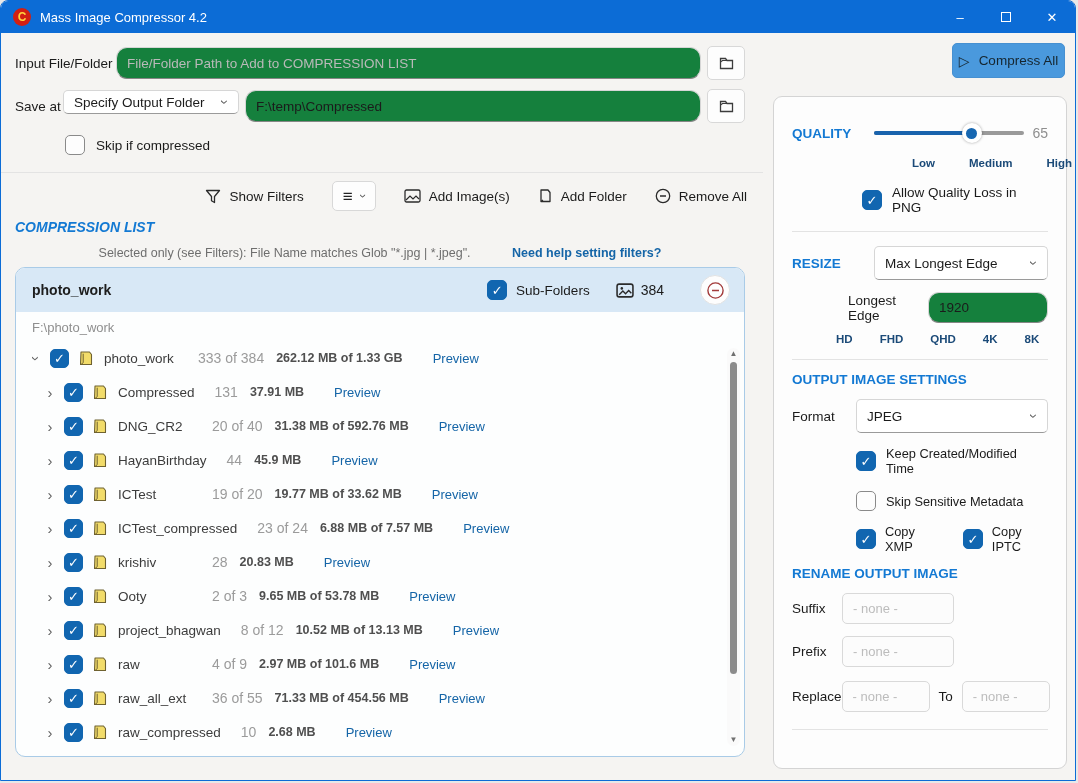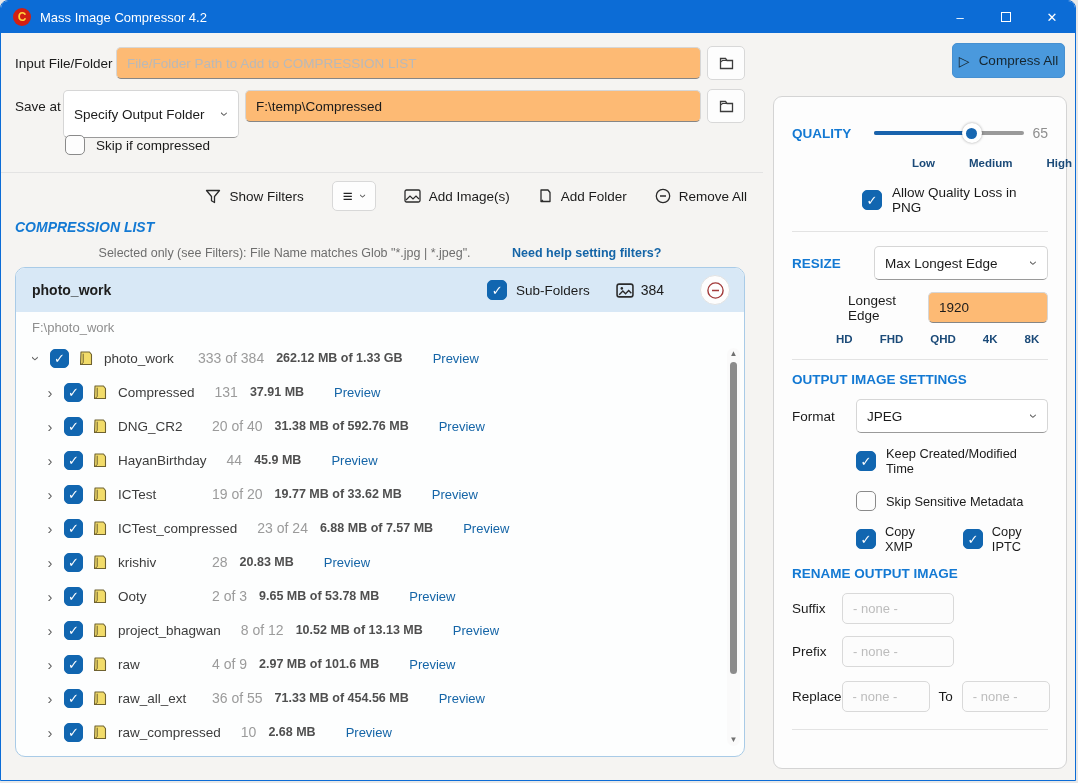--- a/index.html
+++ b/index.html
@@ -12,24 +12,24 @@
   .appicon { width:18px; height:18px; border-radius:50%; background:#d21f12; color:#ffd23e;
              font-weight:bold; font-size:12px; display:flex; align-items:center; justify-content:center;
              margin:0 9px 0 12px; }
   .title { font-size:13px; }
   .tb-btns { margin-left:auto; display:flex; height:100%; }
   .tb-btn { width:46px; height:100%; display:flex; align-items:center; justify-content:center;
             font-size:13px; color:#fff; cursor:default; }
   .tb-max-glyph { width:10px; height:10px; border:1px solid #fff; display:inline-block; }
 
   
-  .txtinput { height:32px; background:#fdba74; border:1px solid #d6d6d6; border-bottom:1px solid #868686;
-              border-radius:5px; padding:0 10px; font-size:13.5px; color:#1b1b1b; outline:none; }
+  .txtinput { height:32px; background:#15803d; border:1px solid #d6d6d6; border-bottom:1px solid #868686;
+              border-radius:11px; padding:0 10px; font-size:13.5px; color:#1b1b1b; outline:none; }
   .txtinput::placeholder { color:#b9b9b9; }
-  .combo { height:48px; background:#fff; border:1px solid #d6d6d6; border-bottom:1px solid #9a9a9a;
+  .combo { height:24px; background:#fff; border:1px solid #d6d6d6; border-bottom:1px solid #9a9a9a;
            border-radius:5px; padding:0 10px; font-size:13.5px; color:#1b1b1b;
            display:flex; align-items:center; justify-content:space-between; }
   .chev-glyph { display:inline-block; transform:rotate(90deg); color:#5a5a5a; font-size:14px; line-height:1; }
   .iconbtn { width:38px; height:34px; background:#fdfdfd; border:1px solid #d8d8d8; border-radius:5px;
              display:flex; align-items:center; justify-content:center; }
   .cb { width:20px; height:20px; border-radius:5px; border:1px solid #8a8a8a; background:#fdfdfd;
         display:inline-flex; align-items:center; justify-content:center; flex:none; }
   .cb.checked { background:#1166b0; border-color:#1166b0; color:#fff; font-size:13px; }
   .cb .mark { color:#fff; font-size:13px; line-height:1; }
   .label { font-size:13.5px; color:#1b1b1b; }

